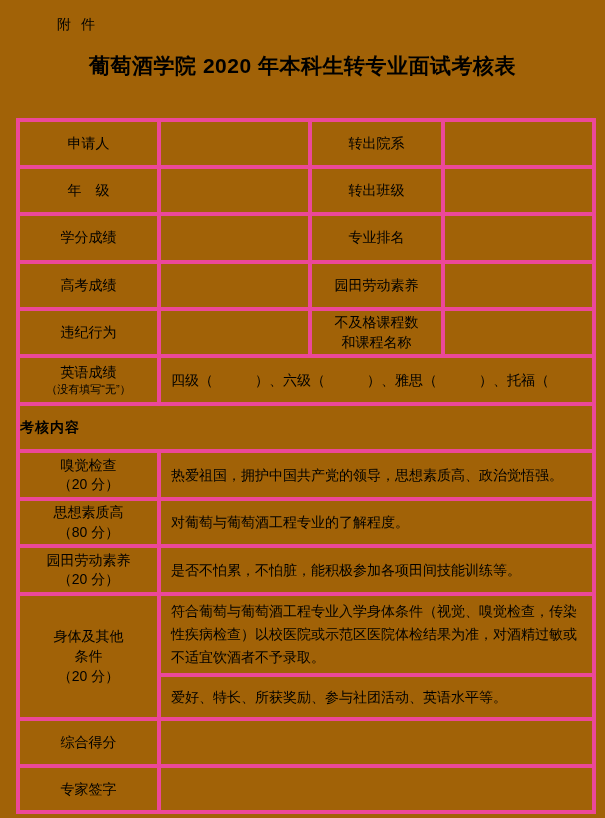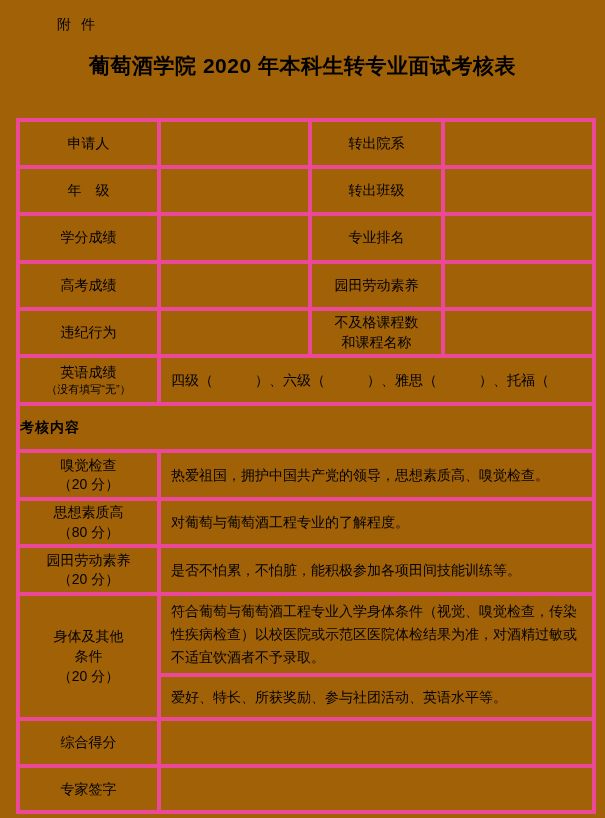--- a/index.html
+++ b/index.html
@@ -108,21 +108,21 @@
 
     <tr class="r47">
       <td class="section" colspan="4">考核内容</td>
     </tr>
 
     <tr class="r48">
       <td class="lbl">
         <span class="line">嗅觉检查</span>
         <span class="line">（20 分）</span>
       </td>
-      <td class="content" colspan="3">热爱祖国，拥护中国共产党的领导，思想素质高、嗅觉检查。</td>
+      <td class="content" colspan="3">热爱祖国，拥护中国共产党的领导，思想素质高、政治觉悟强。</td>
     </tr>
     <tr class="r47">
       <td class="lbl">
         <span class="line">思想素质高</span>
         <span class="line">（80 分）</span>
       </td>
       <td class="content" colspan="3">对葡萄与葡萄酒工程专业的了解程度。</td>
     </tr>
     <tr class="r48">
       <td class="lbl">

